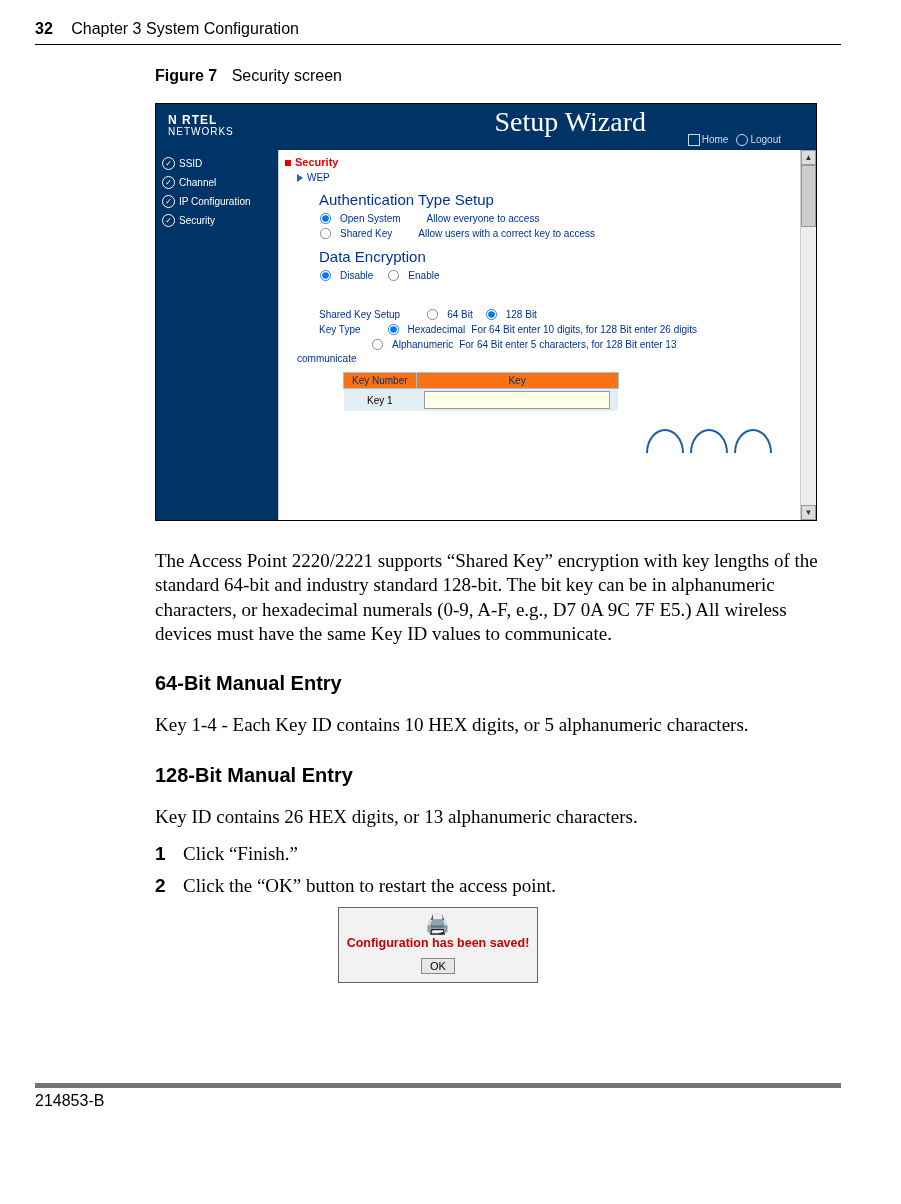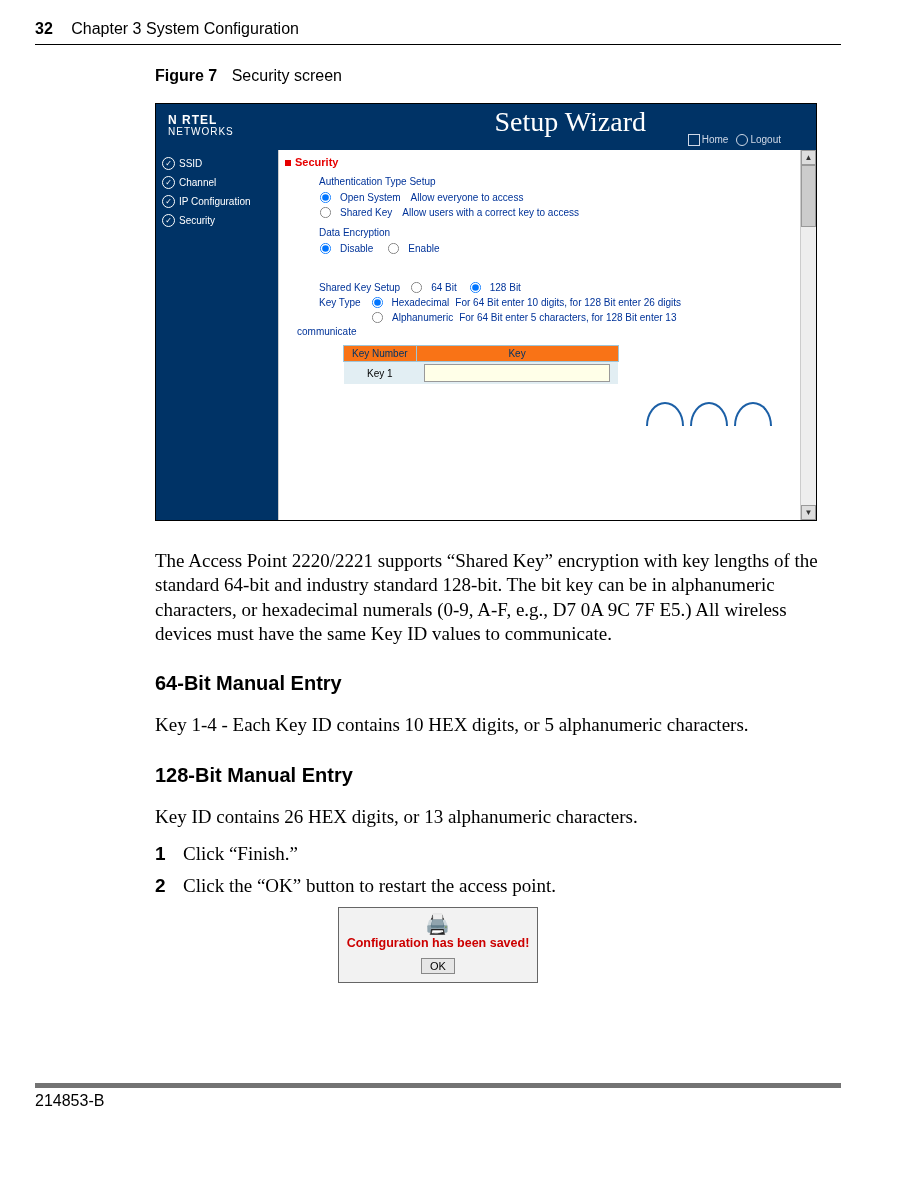--- a/index.html
+++ b/index.html
@@ -71,23 +71,23 @@
     border-left: 1px solid #ccc;
   }
   .scrollbar { position:absolute; right:0; top:0; bottom:0; width:15px; background:#eee; border-left:1px solid #ccc; }
   .scroll-btn { width:13px; height:13px; margin:0 auto; background:#ddd; border:1px solid #999; font-size:8px; text-align:center; line-height:13px; color:#333; }
   .scroll-thumb { width:13px; height:60px; margin:0 auto; background:#ccc; border:1px solid #999; }
 
   .sec-head { color:#e60000; font-weight:bold; font-size:11px; margin:2px 0 2px 2px; }
   .sec-head::before { content:""; display:inline-block; width:6px; height:6px; background:#e60000; margin-right:4px; vertical-align:middle; }
   .grp-head { color:#003399; font-size:10px; margin:4px 0 4px 14px; display:flex; align-items:center; gap:4px; }
   .tri { display:inline-block; width:0; height:0; border-top:4px solid transparent; border-bottom:4px solid transparent; border-left:6px solid #2a66b0; }
-  .subhead { color:#003399; font-size:10px; margin:8px 0 4px 36px; }
+  .subhead { color:#003399; font-size:15px; margin:8px 0 4px 36px; }
   .row { margin:2px 0 2px 36px; color:#003399; font-size:10px; display:flex; align-items:center; gap:6px; flex-wrap:wrap; }
-  .row .lbl { margin-right:4px; }
+  .row .lbl { margin-right:20px; }
   .note { color:#003399; font-size:10px; margin-left:14px; }
   input[type=radio] { margin:0 2px 0 0; transform:scale(0.85); }
 
   .key-table { margin:8px 0 0 60px; border-collapse:collapse; }
   .key-table th { background:#f97316; color:#003366; font-weight:normal; font-size:10px; padding:2px 8px; text-align:center; border:1px solid #9ec5d8; }
   .key-table td { background:#e2eef3; font-size:10px; padding:2px 8px; text-align:center; }
   .key-table td .kin { width:180px; background:#ffffe8; border:1px solid #999; height:14px; }
 
   .circle-row { display:flex; gap:6px; justify-content:flex-end; padding:18px 40px 0 0; }
   .circle { width:34px; height:22px; border:2px solid #1b5fa6; border-radius:50% 50% 0 0 / 100% 100% 0 0; border-bottom:none; }
@@ -153,20 +153,24 @@
               <span>IP Configuration</span>
             </div>
           <div class="side-item">
               <span class="side-check">✓</span>
               <span>Security</span>
             </div>
         </div>
 
         <div class="content">
           <div class="sec-head">Security</div>
+          <div class="grp-head">
+              <span class="tri"></span>
+              <span>WEP</span>
+            </div>
 
           <div class="subhead">Authentication Type Setup</div>
           <div class="row">
             <input type="radio" checked="" style="">
             <span class="lbl">Open System</span>
             <span>Allow everyone to access</span>
           </div>
           <div class="row">
             <input type="radio" style="">
             <span class="lbl">Shared Key</span>

